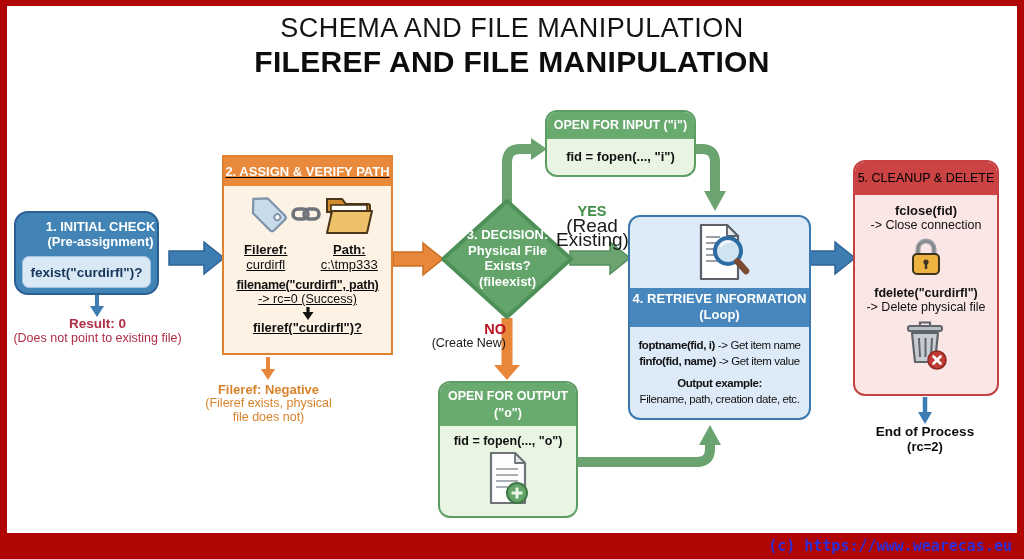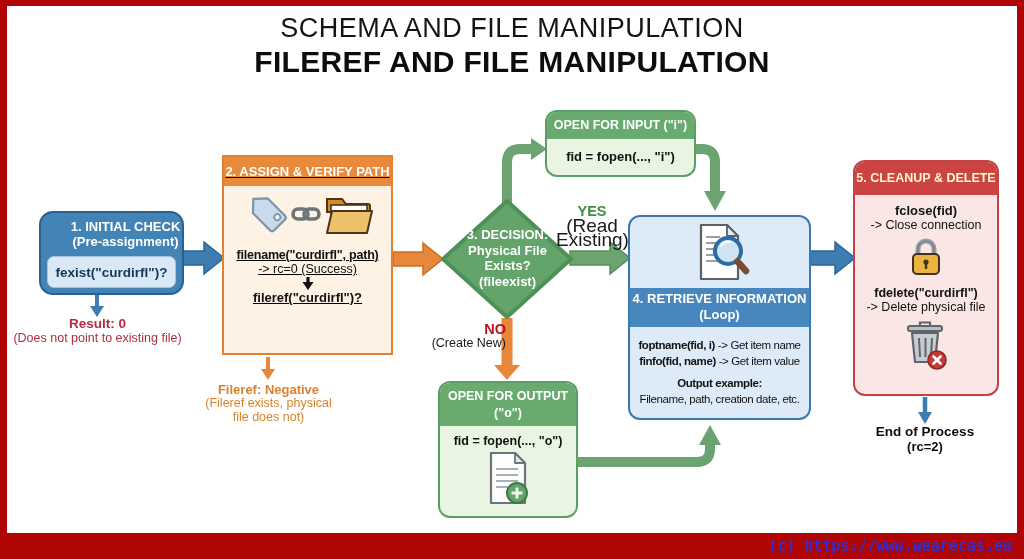--- a/index.html
+++ b/index.html
@@ -8,21 +8,21 @@
     position:relative; width:1024px; height:559px; overflow:hidden;
     background:#b00505; font-family:"Liberation Sans", sans-serif; margin:0 auto;
   }
   .canvas { position:absolute; left:7px; top:6px; right:7px; bottom:26px; background:#ffffff; }
   .abs { position:absolute; }
   .title1 { left:0; top:13px; width:100%; text-align:center; font-size:27px; font-weight:400; color:#141414; letter-spacing:.5px; }
   .title2 { left:0; top:45px; width:100%; text-align:center; font-size:30px; font-weight:700; color:#0d0d0d; letter-spacing:.3px; }
   svg.layer { position:absolute; left:0; top:0; }
 
   
-  .box1 { left:39px; top:211px; width:145px; height:84px; background:#4384b6;
+  .box1 { left:14px; top:211px; width:145px; height:84px; background:#4384b6;
           border:2px solid #2a5f92; border-radius:14px;padding-left:28px; }
   .box1 .hdr { padding-top:6px; text-align:center; color:#fff; font-weight:700; font-size:13px; line-height:15px; }
   .box1 .inner { position:absolute; left:6px; right:6px; bottom:5px; height:32px;
           background:#d9e8f5; border:1px solid #a8c4dd; border-radius:7px;
           display:flex; align-items:center; justify-content:center;
           color:#16355a; font-weight:700; font-size:13.5px; }
   .result1 { left:10px; top:316px; width:175px; text-align:center; color:#b02d44; }
   .result1 .t { font-weight:700; font-size:13.5px; }
   .result1 .s { font-size:12.5px; line-height:14px; }
 
@@ -73,21 +73,21 @@
   .box4 .band { background:#4787be; padding:3px 0 4px 0; text-align:center;
           color:#fff; font-weight:700; font-size:13px; line-height:16px; }
   .box4 .body { flex:1; padding-top:11px; text-align:center; font-size:11.5px;
           letter-spacing:-.4px; line-height:15.5px; color:#111; white-space:nowrap; }
   .box4 .body b { font-size:11.5px; }
   .box4 .out { margin-top:7px; }
 
   
   .box5 { left:853px; top:160px; width:146px; height:236px; background:#fbe6e6;
           border:2.5px solid #c44242; border-radius:12px; overflow:hidden; text-align:center; }
-  .box5 .hdr { height:33px; line-height:33px; background:#cb4343; color:#fef9c3; font-weight:700; font-size:12.5px; }
+  .box5 .hdr { height:33px; line-height:33px; background:#cb4343; color:#000000; font-weight:400; font-size:12.5px; }
   .box5 .c1 { margin-top:8px; font-weight:700; font-size:13px; color:#111; }
   .box5 .d  { font-size:12.5px; line-height:14px; color:#111; }
   .box5 .lk { margin-top:5px; }
   .box5 .c2 { margin-top:5px; font-weight:700; font-size:12.5px; color:#111; }
   .box5 .tr { margin-top:4px; }
   .endlbl { left:863px; top:424px; width:124px; text-align:center; color:#0d0d0d; }
   .endlbl .e1 { font-weight:700; font-size:13.5px; }
   .endlbl .e2 { font-weight:700; font-size:13px; }
 
   .watermark { position:absolute; right:12px; bottom:4px; color:#2e2ed6;
@@ -163,20 +163,30 @@
         </svg>
       </span>
       <span>
         <svg width="52" height="46" viewBox="0 0 52 46">
           <path d="M4 8 h15 l4 5 h22 a2 2 0 0 1 2 2 v6 H4 z" fill="#d08c2e" stroke="#4a3518" stroke-width="2"></path>
           <rect x="8" y="14" width="36" height="9" fill="#ffffff" stroke="#4a3518" stroke-width="1.6"></rect>
           <path d="M4 42 L9 20 h40 l-5 22 z" fill="#ecc169" stroke="#4a3518" stroke-width="2" stroke-linejoin="round"></path>
         </svg>
       </span>
     </div>
+    <div class="cols">
+      <div>
+        <b>Fileref:</b><br>
+        <span>curdirfl</span>
+      </div>
+      <div>
+        <b>Path:</b><br>
+        <span>c:\tmp333</span>
+      </div>
+    </div>
     <div class="b2code">
       <div class="c1">filename("curdirfl", path)</div>
       <div class="c2">-&gt; rc=0 (Success)</div>
       <svg class="b2arrow" width="14" height="13" viewBox="0 0 14 13">
         <path d="M7 0 L7 6" stroke="#111" stroke-width="3.2"></path>
         <polygon points="1.5,5 12.5,5 7,13" fill="#111"></polygon>
       </svg>
       <div class="c3">fileref("curdirfl")?</div>
     </div>
   </div>

